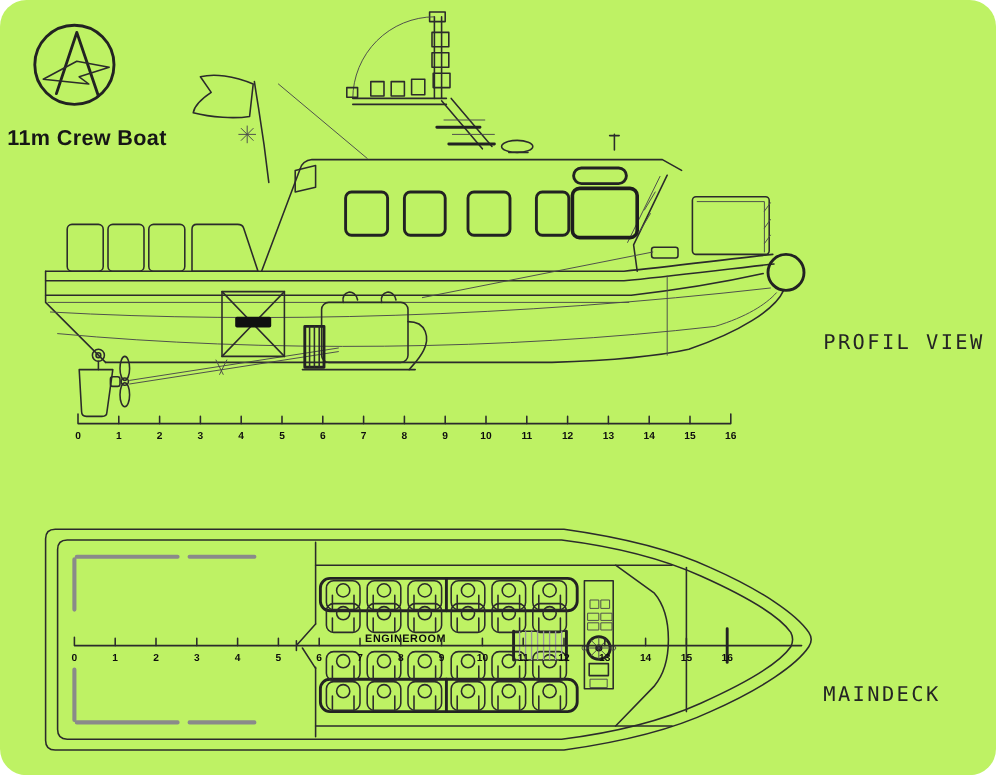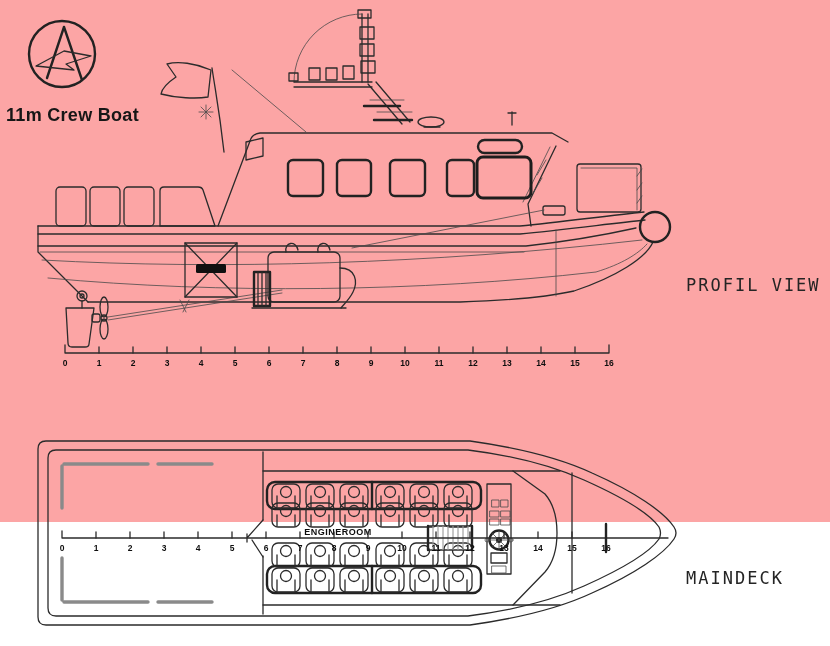--- a/index.html
+++ b/index.html
@@ -1,16 +1,16 @@
 <!DOCTYPE html>
 <html><head>
 <meta charset="utf-8">
 <style>
   html,body{margin:0;padding:0;background:#ffffff;width:830px;height:646px;overflow:hidden;}
-  .sheet{position:relative;width:830px;height:522px;background:#fca5a5;font-family:"Liberation Sans",sans-serif;}
+  .sheet{position:relative;width:830px;height:646px;background:#bef264;font-family:"Liberation Sans",sans-serif;border-radius:22px;}
   svg{display:block;}
   
   .ln  {fill:none;stroke:#2b2b2b;stroke-width:1.3;stroke-linecap:round;stroke-linejoin:round;}
   .ln2 {fill:none;stroke:#222222;stroke-width:2.4;stroke-linecap:round;stroke-linejoin:round;}
   .ln3 {fill:none;stroke:#1d1d1d;stroke-width:3;stroke-linecap:round;stroke-linejoin:round;}
   .thin{fill:none;stroke:#4a4a4a;stroke-width:0.8;stroke-linecap:round;stroke-linejoin:round;}
   .gray{fill:none;stroke:#8a8a8a;stroke-width:3.4;stroke-linecap:round;}
   .hatch{fill:none;stroke:#9a9a9a;stroke-width:1.1;}
   .fillink{fill:#101010;stroke:none;}
   

